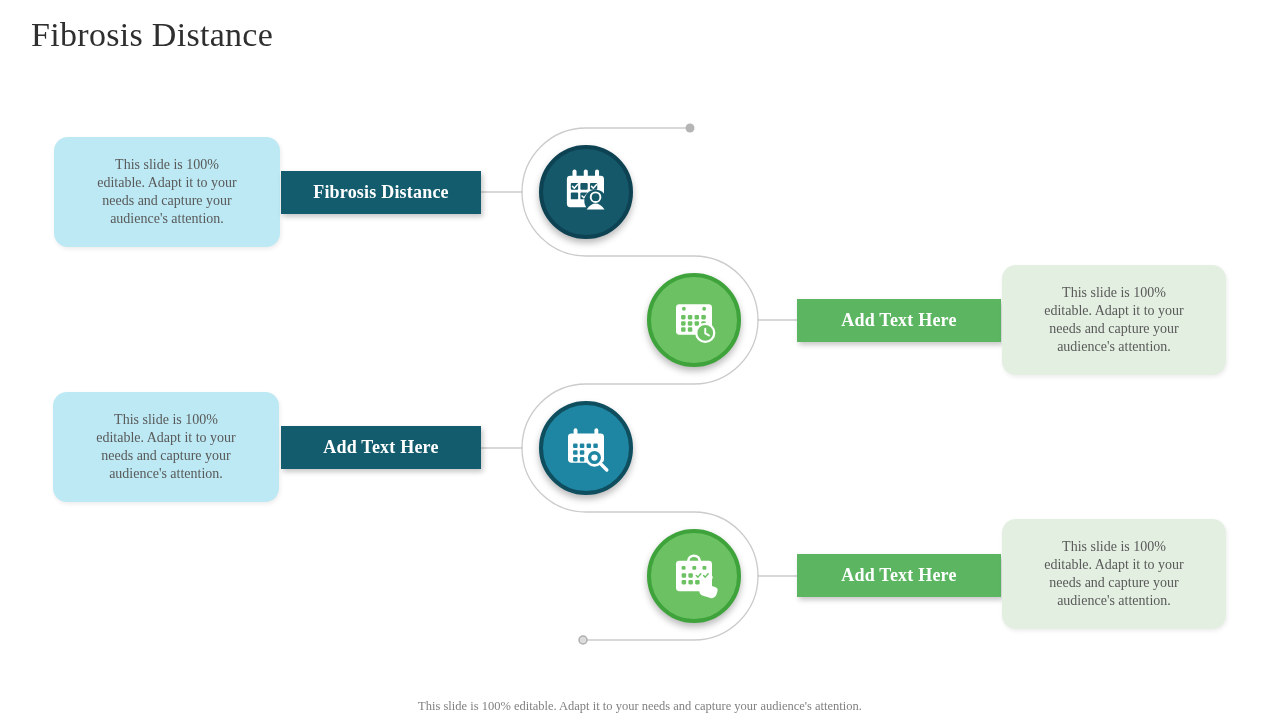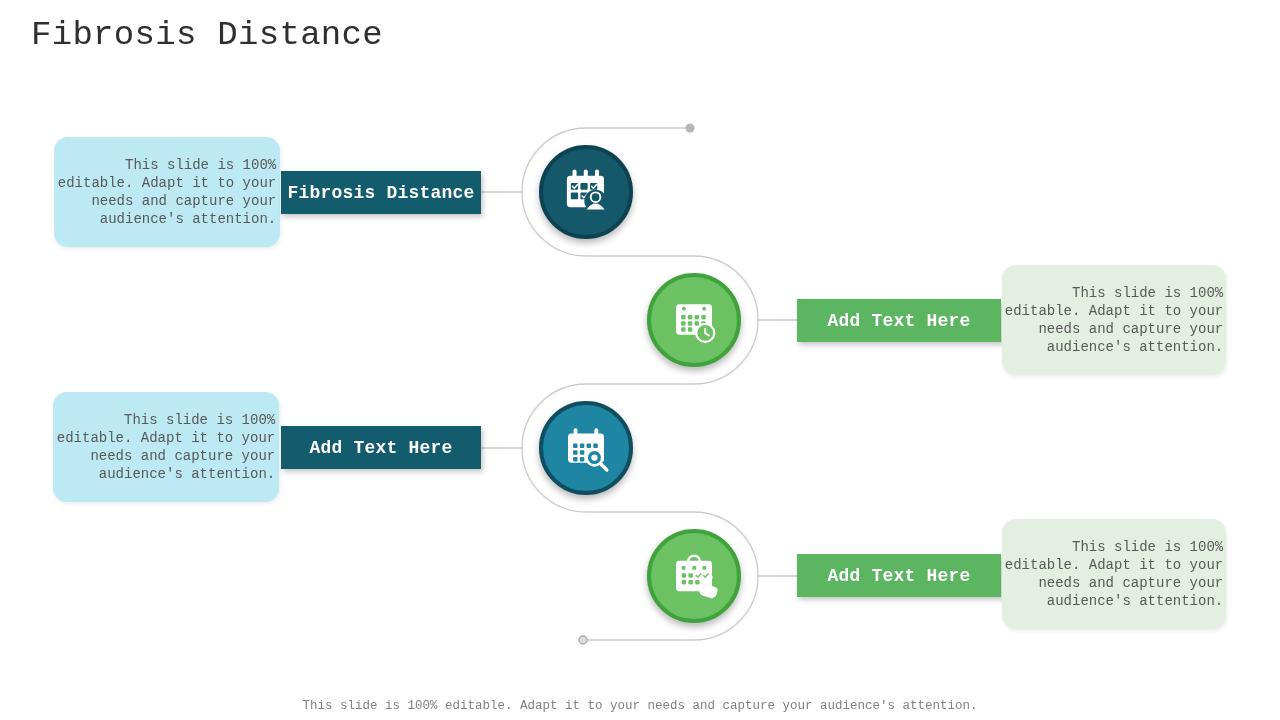--- a/index.html
+++ b/index.html
@@ -1,33 +1,33 @@
 <!DOCTYPE html>
 <html><head>
 <meta charset="utf-8">
 <style>
   html,body{margin:0;padding:0;background:#ffffff;}
   .slide{
     position:relative; width:1280px; height:720px; background:#ffffff;
-    font-family:Liberation Mono, monospace; overflow:hidden;
+    font-family:Liberation Serif, serif; overflow:hidden;
   }
   .title{
     position:absolute; left:31px; top:16px; margin:0;
     font-size:34px; font-weight:400; color:#2f2f2f; letter-spacing:.3px;
   }
   .flow{ position:absolute; left:0; top:0; pointer-events:none; }
   .note{
     position:absolute; width:226px; height:110px; border-radius:14px;
     display:flex; align-items:center; justify-content:center;
     box-shadow:1px 2px 4px rgba(0,0,0,.08);
   }
   .note.blue{ background:#BCE9F4; }
   .note.green{ background:#E3F0E1; width:224px; }
   .note p{
-    margin:0; text-align:right; font-size:14px; line-height:1.3;
+    margin:0; text-align:center; font-size:14px; line-height:1.3;
     color:#595959; white-space:pre-line;
   }
   .bar{
     position:absolute; width:200px; height:43px;
     display:flex; align-items:center; justify-content:center;
     color:#fff; font-weight:700; font-size:18px; letter-spacing:.2px;
     box-shadow:2px 3px 5px rgba(0,0,0,.22);
   }
   .bar.teal{ background:#135C6D; }
   .bar.green{ background:#5BB561; width:204px; }

